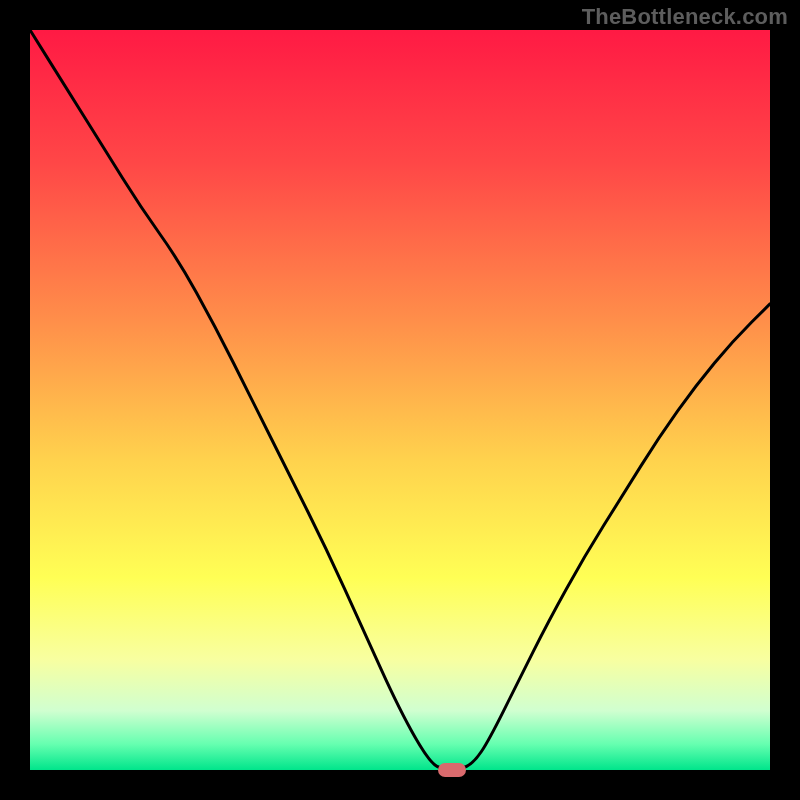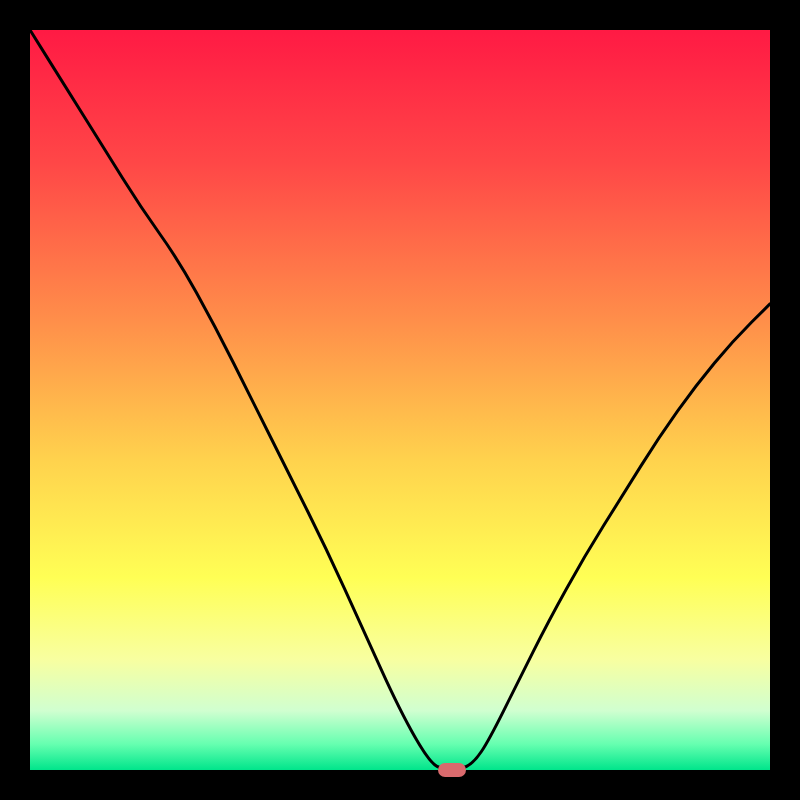--- a/index.html
+++ b/index.html
@@ -41,20 +41,21 @@
     border-radius: 7px;
     transform: translate(-50%, -50%);
     z-index: 6;
   }
   svg { display: block; }
 </style>
 </head>
 <body>
 
 <div class="frame">
+  <div class="watermark">TheBottleneck.com</div>
 
   <div class="plot">
     <svg id="plot-svg" width="740" height="740" viewBox="0 0 740 740">
       <defs>
         <linearGradient id="bg-grad" x1="0" y1="0" x2="0" y2="1">
             <stop offset="0%" stop-color="#ff1a44"></stop>
             <stop offset="18%" stop-color="#ff4747"></stop>
             <stop offset="40%" stop-color="#ff914a"></stop>
             <stop offset="57.99999999999999%" stop-color="#ffd24d"></stop>
             <stop offset="74%" stop-color="#ffff55"></stop>

